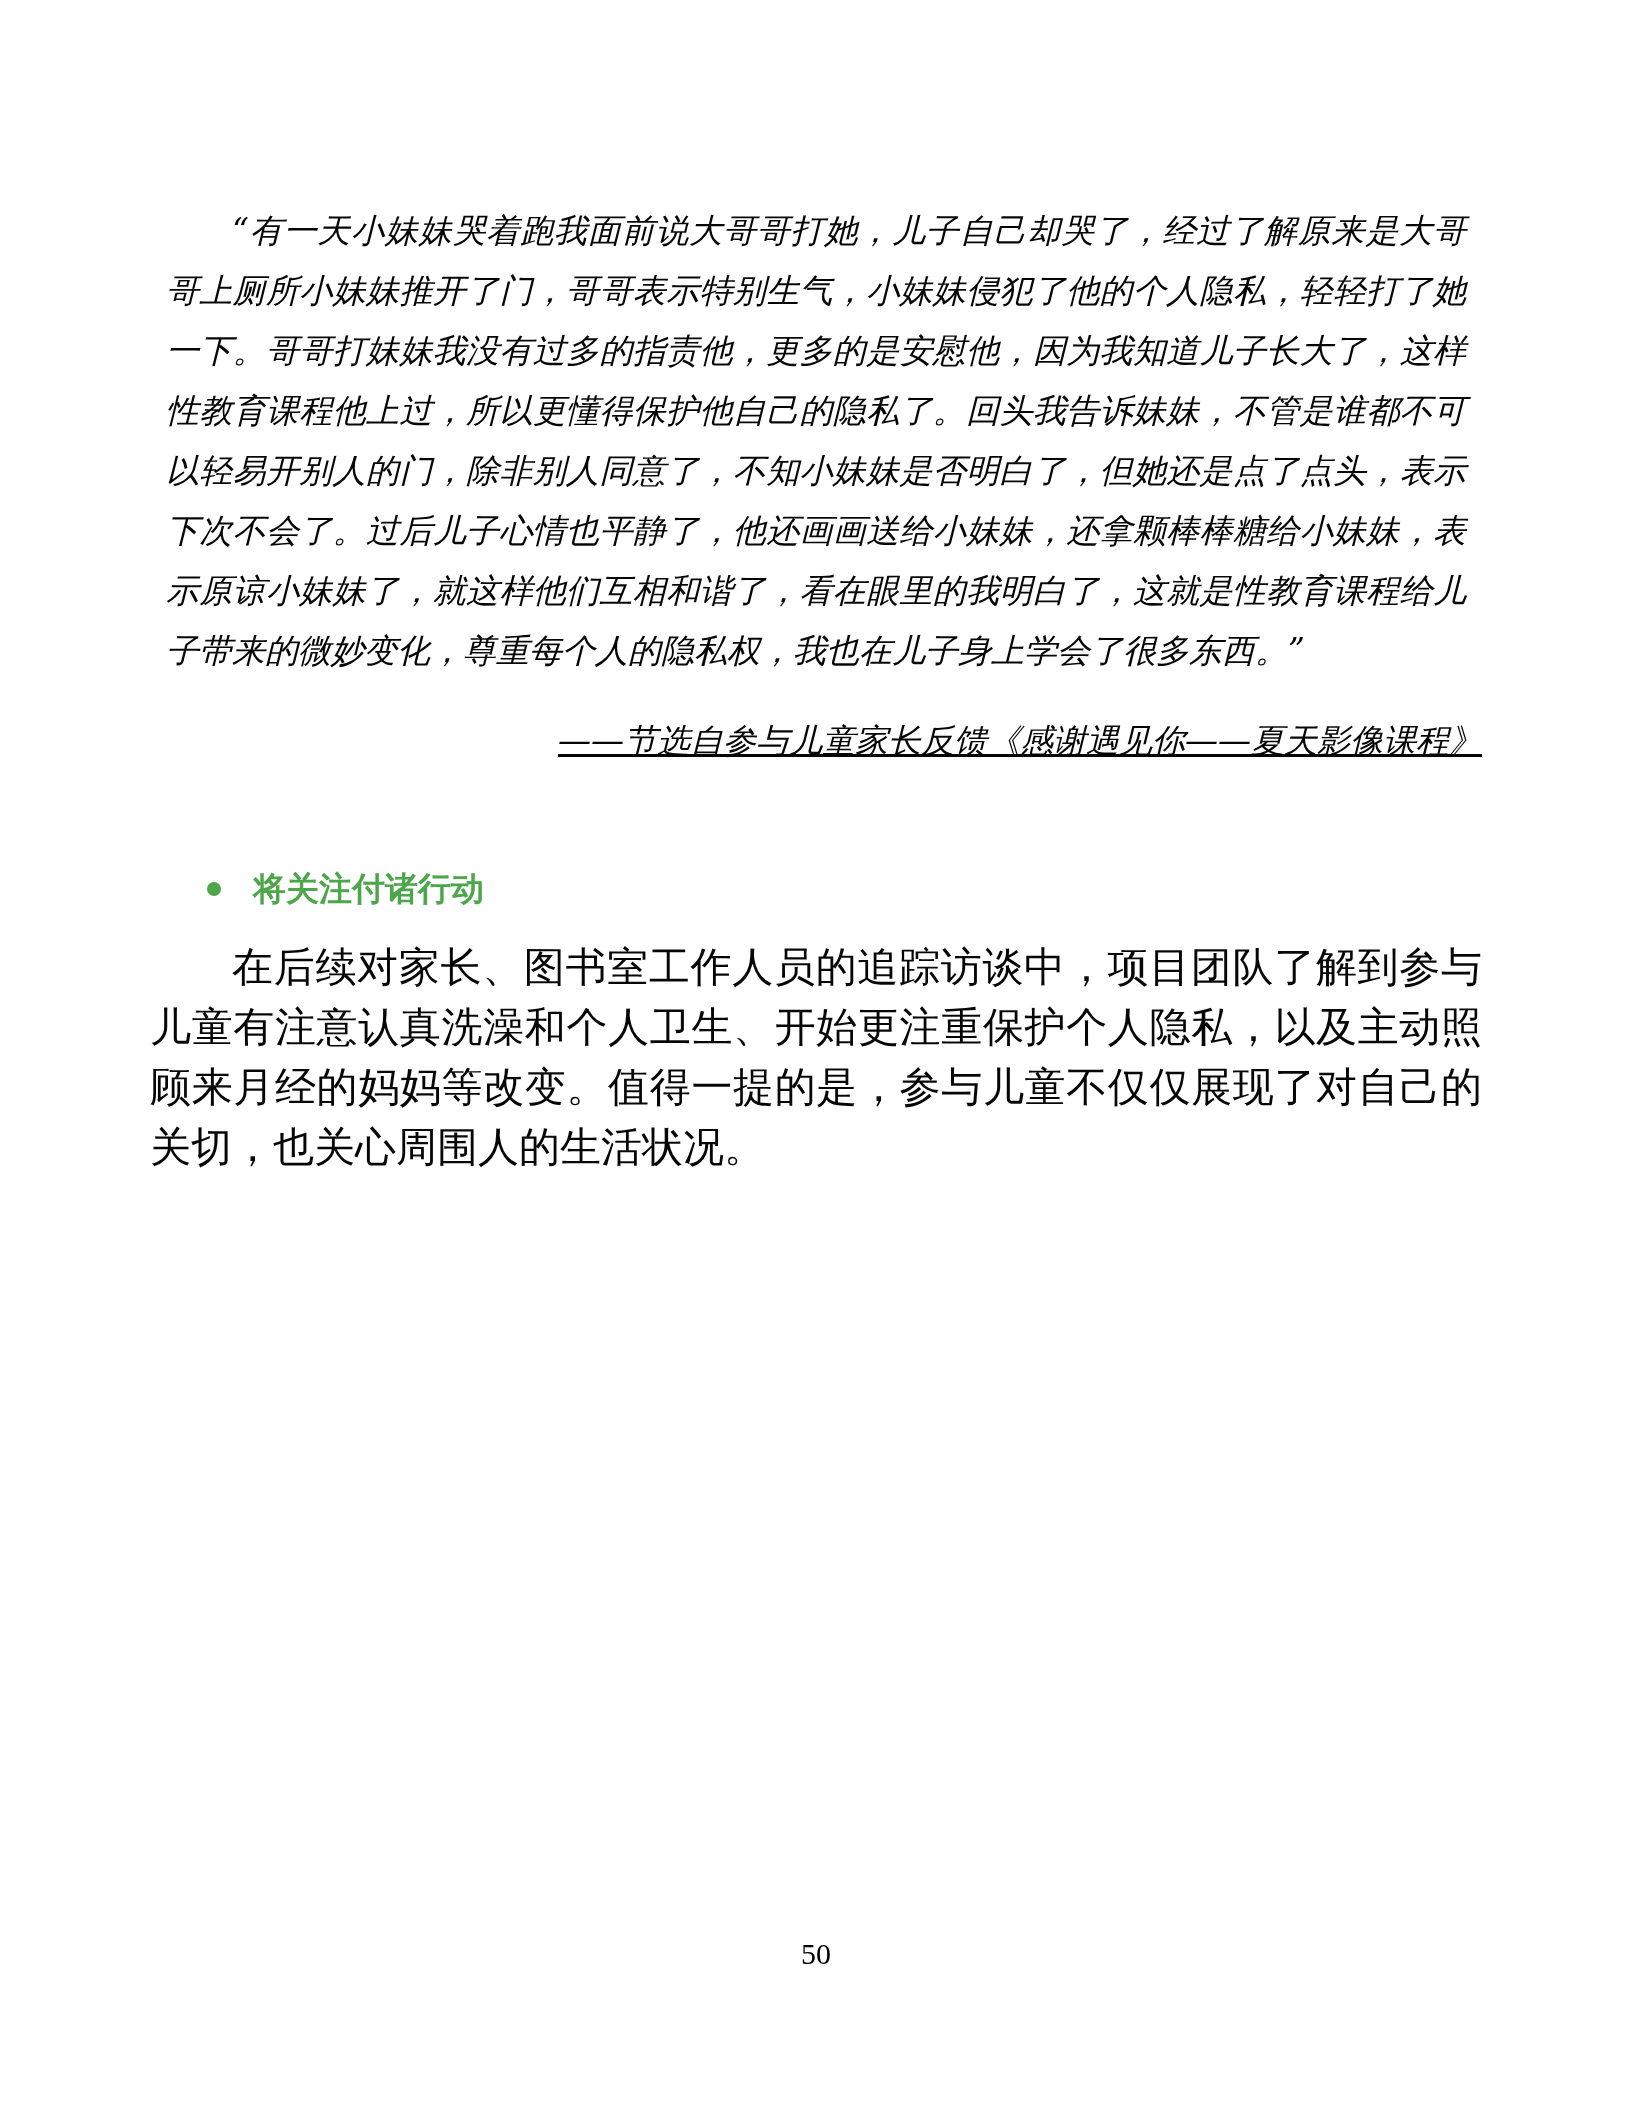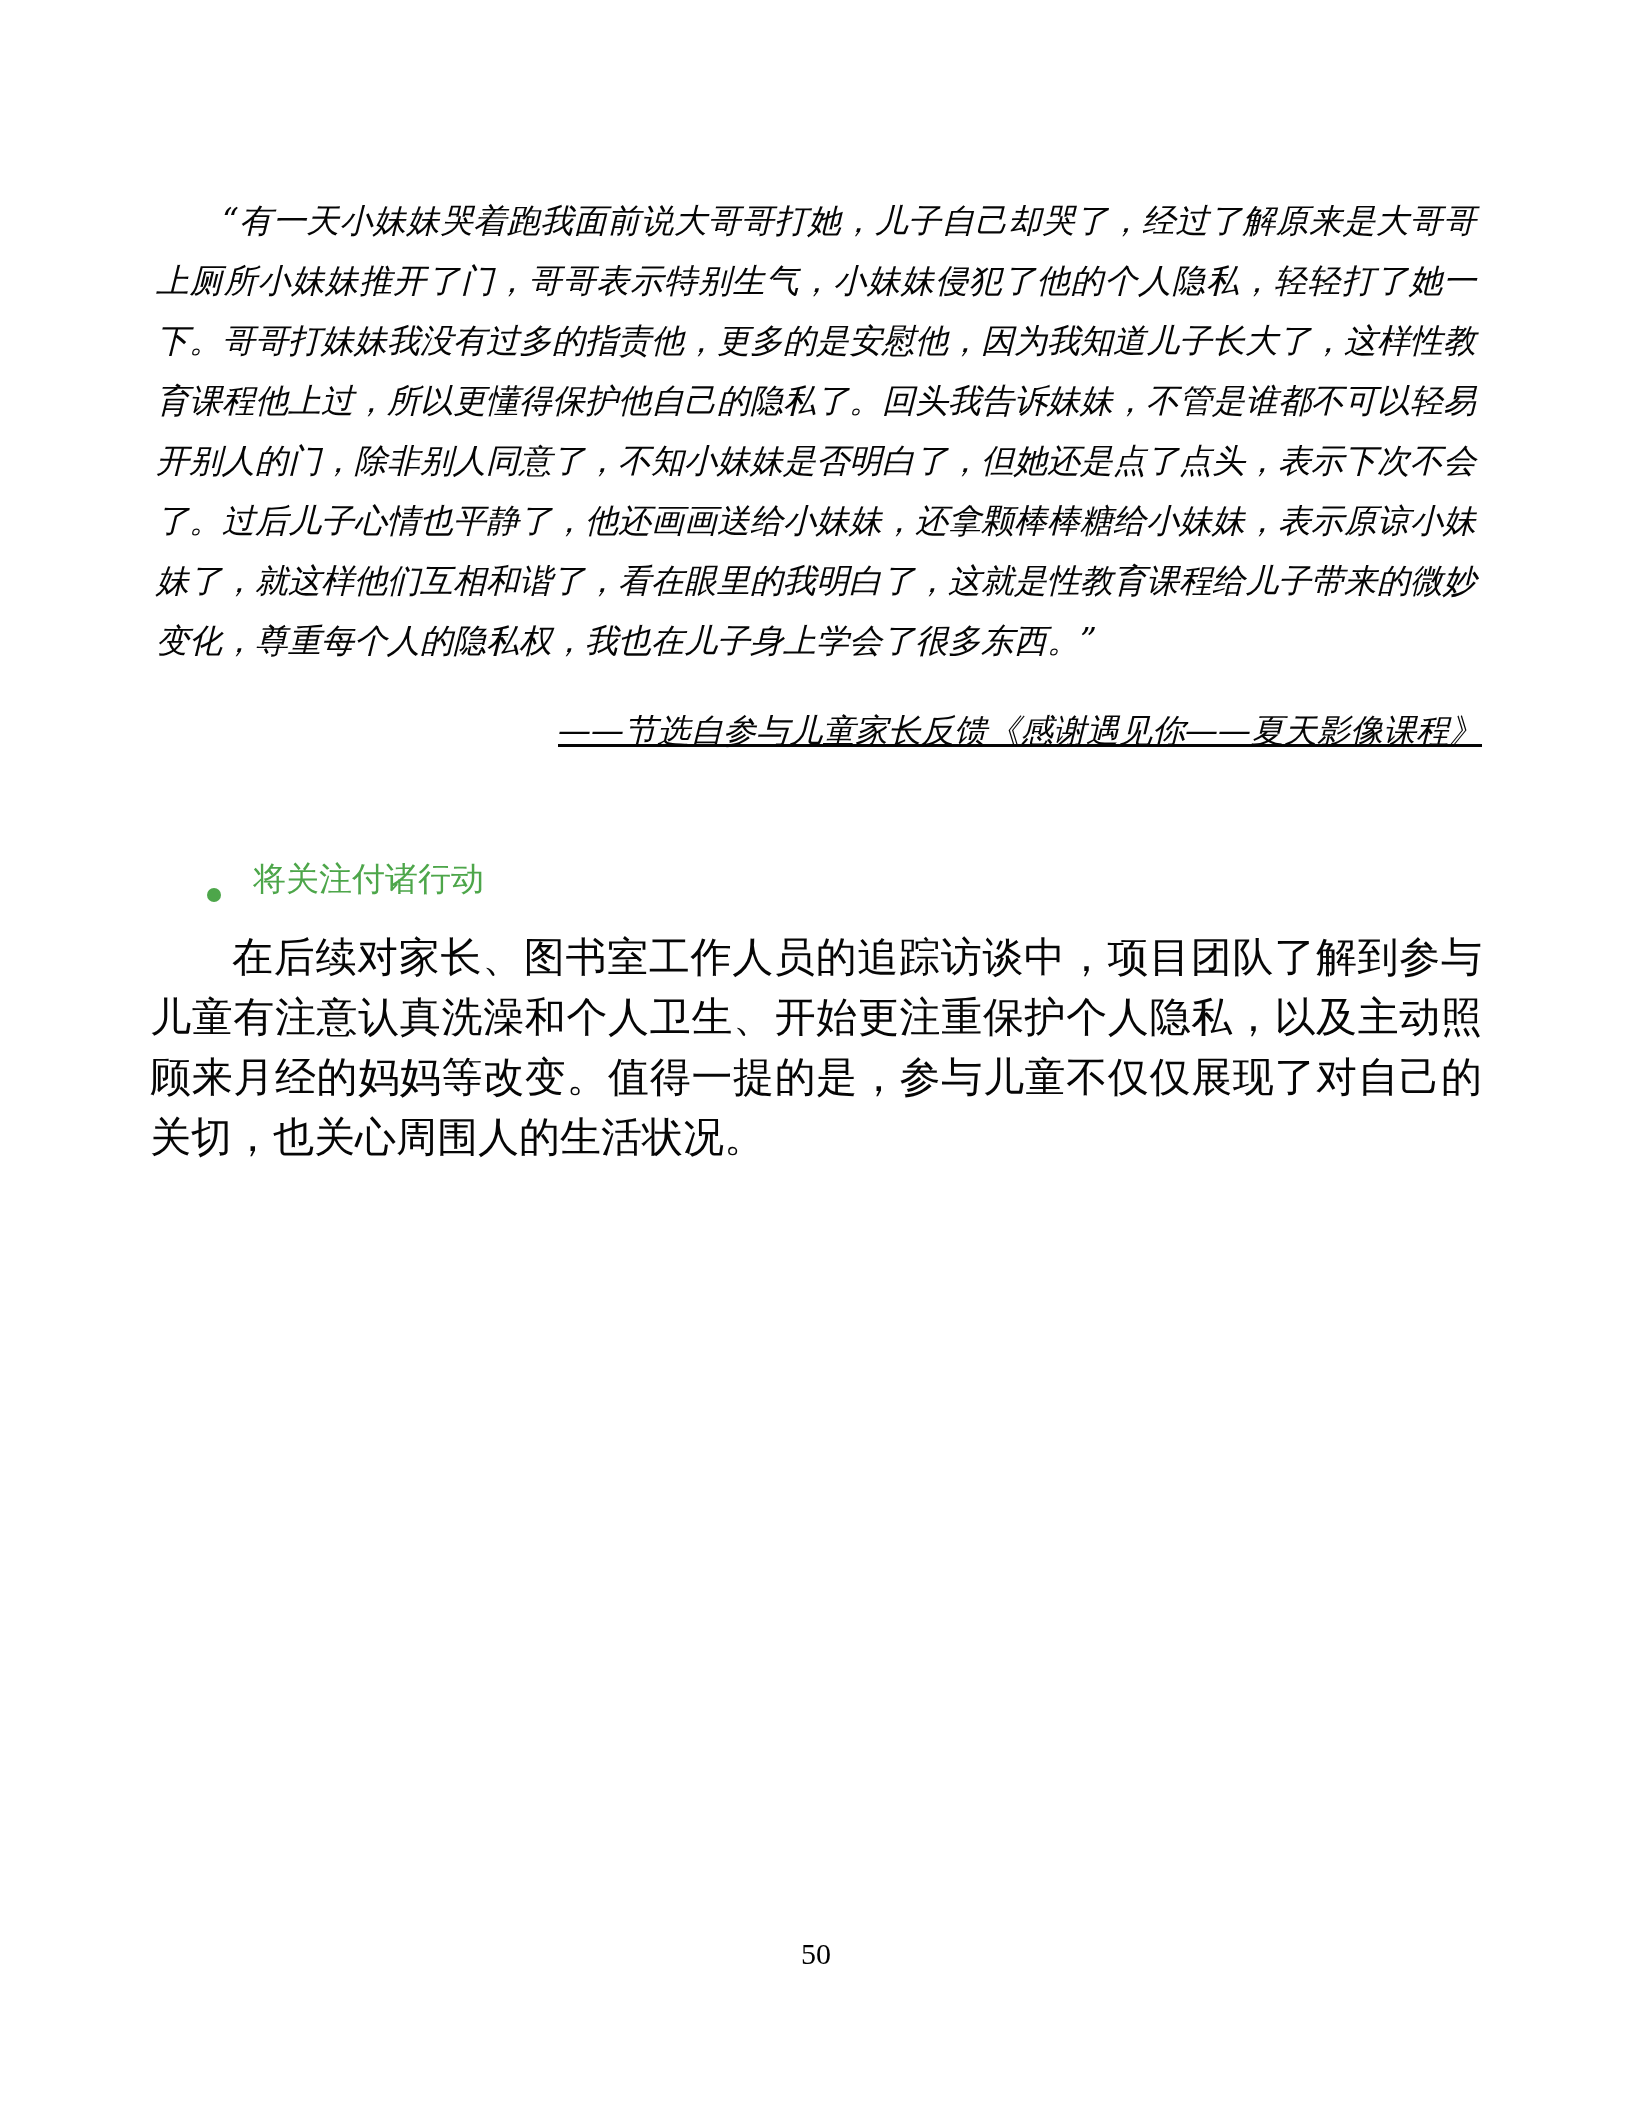--- a/index.html
+++ b/index.html
@@ -21,21 +21,21 @@
     height: 2112px;
     background: #ffffff;
   }
   .content {
     box-sizing: border-box;
     padding: 185px 150px 0 150px;
     width: 1632px;
   }
   
   .quote {
-    margin: 6px;
+    margin: 16px;
     font-family: "DejaVu Serif", serif;
     font-style: italic;
     font-size: 33px;
     line-height: 60px;
     text-align: justify;
     text-indent: 2em;
     color: #050505;
   }
   .attribution {
     margin: 30px 0 0 0;
@@ -44,23 +44,23 @@
     font-size: 33px;
     line-height: 60px;
     text-align: right;
     color: #050505;
     text-decoration: underline;
   }
   
   .bullet-heading {
     margin: 95px 0 0 57px;
     display: flex;
-    align-items: flex-end;
+    align-items: center;
     font-family: "Liberation Sans", sans-serif;
-    font-weight: normal;
+    font-weight: bold;
     font-size: 33px;
     line-height: 46px;
   }
   .bullet-dot {
     flex: 0 0 auto;
     width: 14px;
     height: 14px;
     border-radius: 50%;
     margin-right: 32px;
   }

